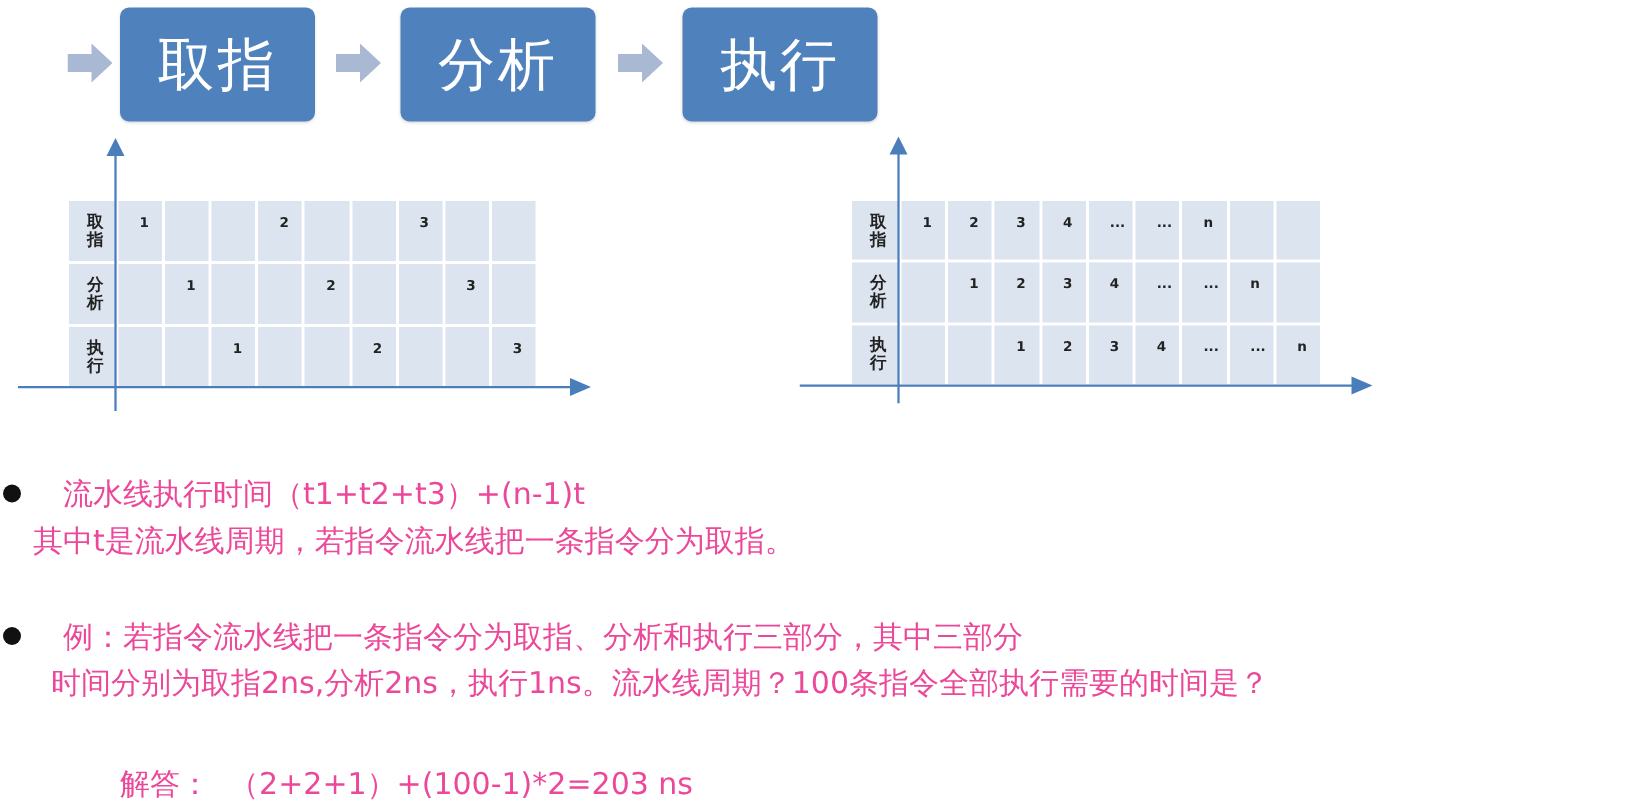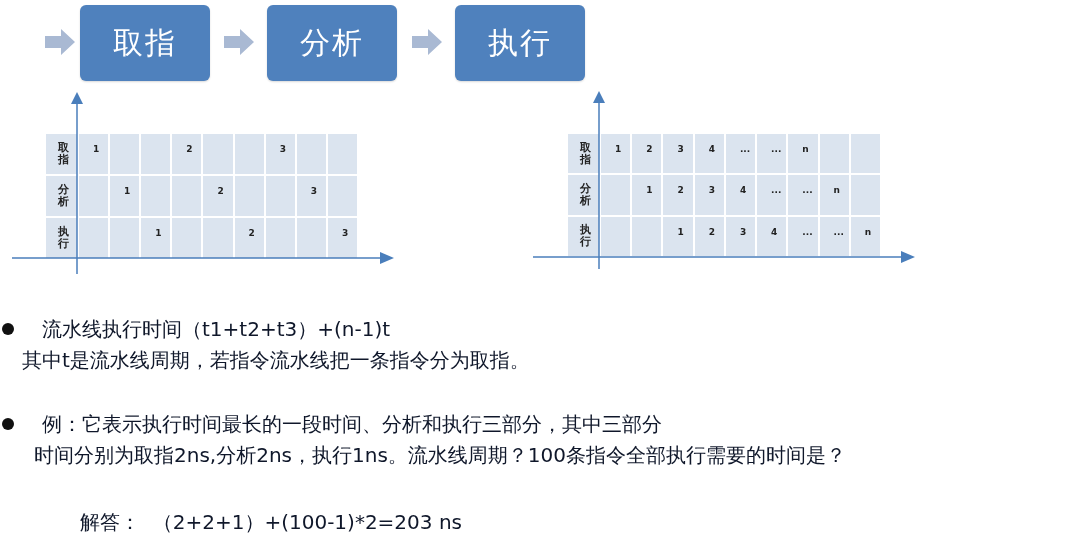--- a/index.html
+++ b/index.html
@@ -3,36 +3,36 @@
 <meta charset="utf-8">
 <style>
   html, body { margin:0; padding:0; }
   body {
     width:1088px; height:539px; background:#ffffff; position:relative; overflow:hidden;
     font-family: "DejaVu Sans", "Liberation Sans", sans-serif; color:#111;
   }
   .flow-arrow { position:absolute; width:30px; height:26px; }
   .stage-box {
     position:absolute; top:5px; height:76px; background:#4f81bd; border-radius:6px;
-    color:#fff; font-size:30px; display:flex; align-items:center; justify-content:center;
+    color:#fff; font-size:38px; display:flex; align-items:center; justify-content:center;
     box-shadow: 0 1px 2px rgba(0,0,0,0.15); letter-spacing:2px;
   }
   .grid {
     position:absolute; display:grid; background:#ffffff; gap:2px;
   }
   .cell {
     background:#dbe4ef; font-size:9px; font-weight:bold; color:#222;
     display:flex; align-items:flex-start; justify-content:flex-start; padding:10px 0 0 14px; box-sizing:border-box;
   }
   .rowlabel {
     background:#dbe4ef; font-size:11px; font-weight:bold; color:#222; line-height:12px;
     display:flex; align-items:center; justify-content:center; text-align:center; box-sizing:border-box; padding-left:4px;
   }
   .axis { position:absolute; }
-  .text-line { position:absolute; font-size:20px; white-space:nowrap; color:#0f172a; }
+  .text-line { position:absolute; font-size:20px; white-space:nowrap; color:#ec4899; }
   .bullet { position:absolute; width:12px; height:12px; border-radius:50%; background:#111; }
 </style>
 </head>
 <body>
 
 <div>
   <svg class="flow-arrow" style="left:45px;top:29px;" viewBox="0 0 30 26">
       <polygon points="0,7 16,7 16,0 30,13 16,26 16,19 0,19" fill="#a9b9d3"></polygon>
     </svg>
   <div class="stage-box" id="stage0" style="left: 80px; width: 130px;">
@@ -138,16 +138,16 @@
     <line x1="0" y1="7" x2="372" y2="7" stroke="#4a7ebb" stroke-width="1.5"></line>
     <polygon points="368,1 382,7 368,13" fill="#4a7ebb"></polygon>
   </svg>
 </div>
 
 <div class="bullet" style="left:2px;top:323px;"></div>
 <div class="text-line" style="left:42px;top:316px;">流水线执行时间（t1+t2+t3）+(n-1)t</div>
 <div class="text-line" style="left:22px;top:347px;">其中t是流水线周期，若指令流水线把一条指令分为取指。</div>
 
 <div class="bullet" style="left:2px;top:418px;"></div>
-<div class="text-line" style="left:42px;top:411px;">例：它表示执行时间最长的一段时间、分析和执行三部分，其中三部分</div>
+<div class="text-line" style="left:42px;top:411px;">例：若指令流水线把一条指令分为取指、分析和执行三部分，其中三部分</div>
 <div class="text-line" style="left:34px;top:442px;text-align:center;">时间分别为取指2ns,分析2ns，执行1ns。流水线周期？100条指令全部执行需要的时间是？</div>
 
 <div class="text-line" style="left:80px;top:509px;white-space:pre;">解答：  （2+2+1）+(100-1)*2=203 ns</div>
 
 </body></html>

